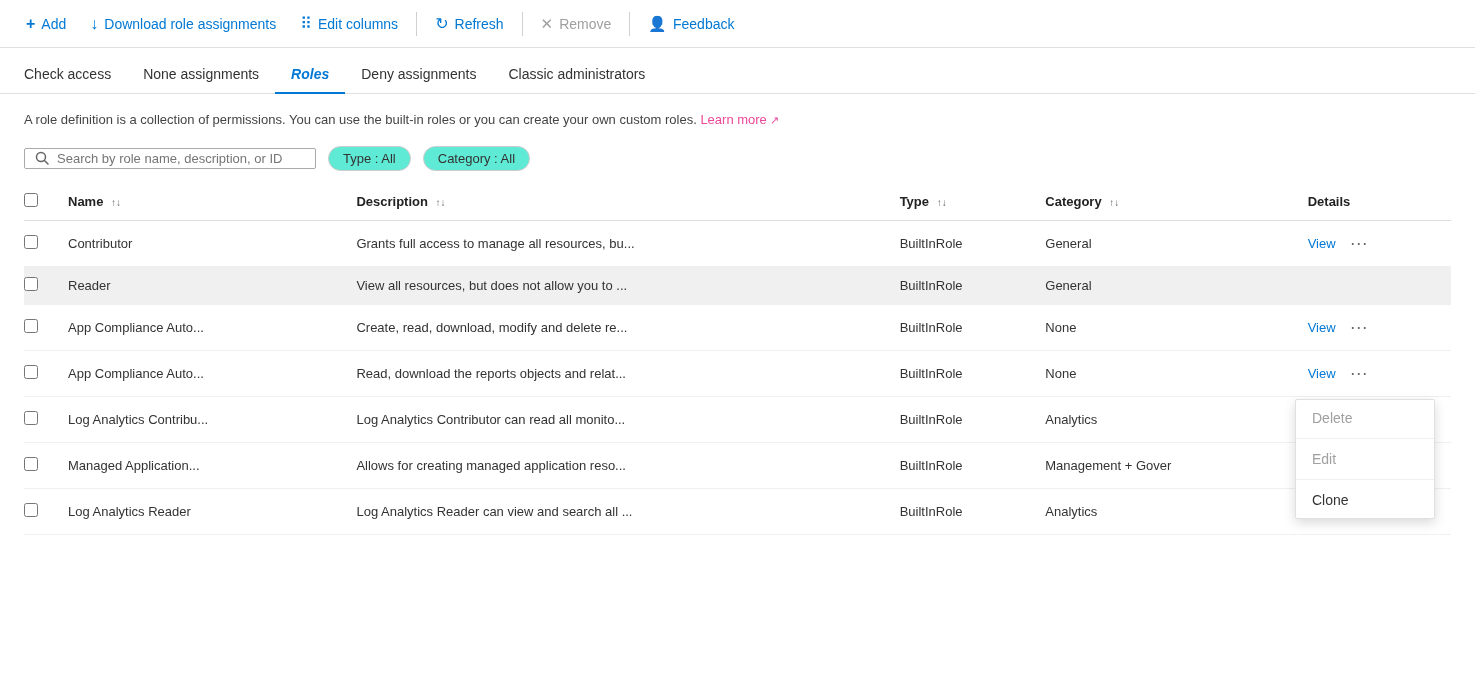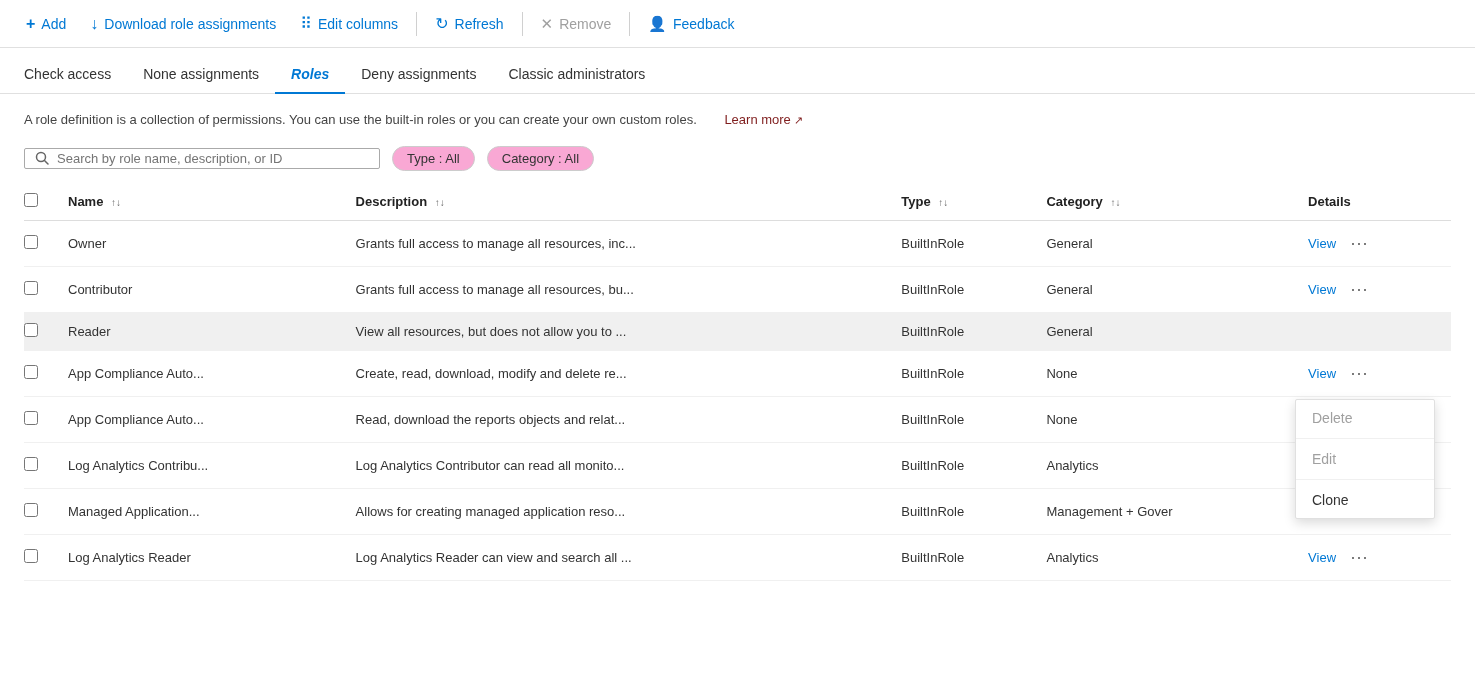--- a/index.html
+++ b/index.html
@@ -53,54 +53,54 @@
     }
     .tab:first-child { padding-left: 0; }
 
     
     .description-bar {
       padding: 16px 24px 8px 24px;
       font-size: 13px;
       color: #444;
       line-height: 1.5;
     }
-    .description-bar a { color: #7f1d1d; text-decoration: none; margin-left: 24px; }
+    .description-bar a { color: #ec4899; text-decoration: none; }
 
     
     .filters-row {
       display: flex;
       align-items: center;
       padding: 8px 24px 12px 24px;
       gap: 12px;
     }
     .search-box {
       display: flex;
       align-items: center;
       border: 1px solid #aaa;
       border-radius: 2px;
       padding: 2px 10px;
       gap: 8px;
-      width: 356px;
+      width: 292px;
       background: #fff;
     }
     .search-box input {
       border: none;
       outline: none;
       font-size: 13px;
       color: #333;
       width: 100%;
     }
     .search-icon-svg { color: #666; flex-shrink: 0; }
     .filter-chip {
       display: flex;
       align-items: center;
       padding: 4px 14px;
       border: 1px solid #ccc;
       border-radius: 20px;
-      background: #f9a8d4;
+      background: #5eead4;
       font-size: 13px;
       cursor: pointer;
       gap: 4px;
       color: #333;
     }
 
     
     .table-container {
       padding: 0 24px;
       position: relative;
@@ -276,31 +276,20 @@
         <th>
           <span>Category</span>
           <span class="sort-arrows">↑↓</span>
         </th>
         <th>
           <span>Details</span>
         </th>
       </tr>
     </thead>
     <tbody id="table-body">
-    <tr>
-          <td class="col-check"><input type="checkbox" style=""></td>
-          <td>Owner</td>
-          <td>Grants full access to manage all resources, inc...</td>
-          <td>BuiltInRole</td>
-          <td>General</td>
-          <td style="display: flex; align-items: center; gap: 8px;">
-            <a href="#" class="view-link">View</a>
-            <button class="ellipsis-btn">···</button>
-          </td>
-        </tr>
         <tr>
           <td class="col-check"><input type="checkbox" style=""></td>
           <td>Contributor</td>
           <td>Grants full access to manage all resources, bu...</td>
           <td>BuiltInRole</td>
           <td>General</td>
           <td style="display: flex; align-items: center; gap: 8px;">
             <a href="#" class="view-link">View</a>
             <button class="ellipsis-btn">···</button>
           </td>

